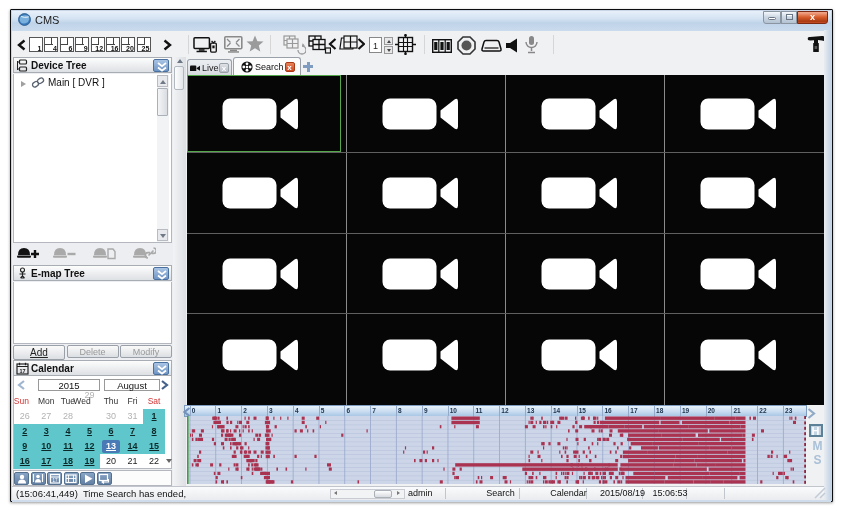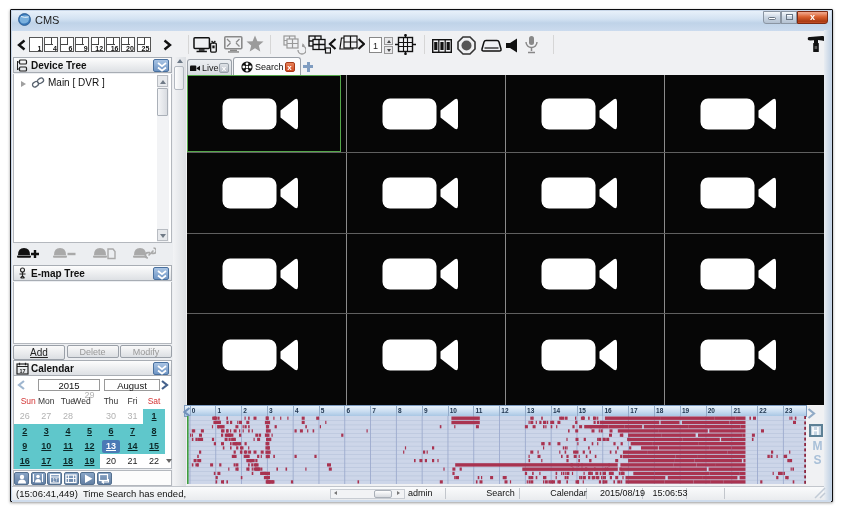--- a/index.html
+++ b/index.html
@@ -240,21 +240,21 @@
       </svg></div>
     <div style="position:absolute;left:13px;top:376px;width:159px;height:93px;background:#fff;border:1px solid #b4b8be;border-top:none;"></div>
     <svg style="position:absolute;left:17px;top:380px;" width="9" height="10" viewBox="0 0 9 10">
       <path d="M7 1 L2 5 L7 9" fill="none" stroke="#9fb6cf" stroke-width="2.2"></path>
     </svg>
     <div style="position:absolute;left:38px;top:379px;width:62px;height:12px;background:#fff;border:1px solid #999;font-size:9.5px;color:#111;text-align:center;line-height:12px;">2015</div>
     <div style="position:absolute;left:104px;top:379px;width:56px;height:12px;background:#fff;border:1px solid #999;font-size:9.5px;color:#111;text-align:center;line-height:12px;">August</div>
     <svg style="position:absolute;left:160px;top:380px;" width="9" height="10" viewBox="0 0 9 10">
       <path d="M2 1 L7 5 L2 9" fill="none" stroke="#44618c" stroke-width="2.2"></path>
     </svg>
-    <div style="position:absolute;left:13.8px;top:396px;width:22px;text-align:right;font-size:8.5px;color:#d23434;">Sun</div>
+    <div style="position:absolute;left:13.8px;top:396px;width:22px;text-align:left;font-size:8.5px;color:#d23434;">Sun</div>
     <div style="position:absolute;left:35.3px;top:396px;width:22px;text-align:center;font-size:8.5px;color:#333;">Mon</div>
     <div style="position:absolute;left:56.9px;top:396px;width:22px;text-align:center;font-size:8.5px;color:#333;">Tue</div>
     <div style="position:absolute;left:71px;top:396px;width:22px;text-align:center;font-size:8.5px;color:#333;">Wed</div>
     <div style="position:absolute;left:100.0px;top:396px;width:22px;text-align:center;font-size:8.5px;color:#333;">Thu</div>
     <div style="position:absolute;left:121.5px;top:396px;width:22px;text-align:center;font-size:8.5px;color:#333;">Fri</div>
     <div style="position:absolute;left:143.1px;top:396px;width:22px;text-align:center;font-size:8.5px;color:#d23434;">Sat</div>
     <div style="position:absolute;left:14.0px;top:411px;width:21.6px;text-align:center;font-size:9px;color:#b2b2b2;">26</div>
     <div style="position:absolute;left:35.5px;top:411px;width:21.6px;text-align:center;font-size:9px;color:#b2b2b2;">27</div>
     <div style="position:absolute;left:57.1px;top:411px;width:21.6px;text-align:center;font-size:9px;color:#b2b2b2;">28</div>
     <div style="position:absolute;left:78.7px;top:390px;width:21.6px;text-align:center;font-size:9px;color:#b2b2b2;">29</div>

